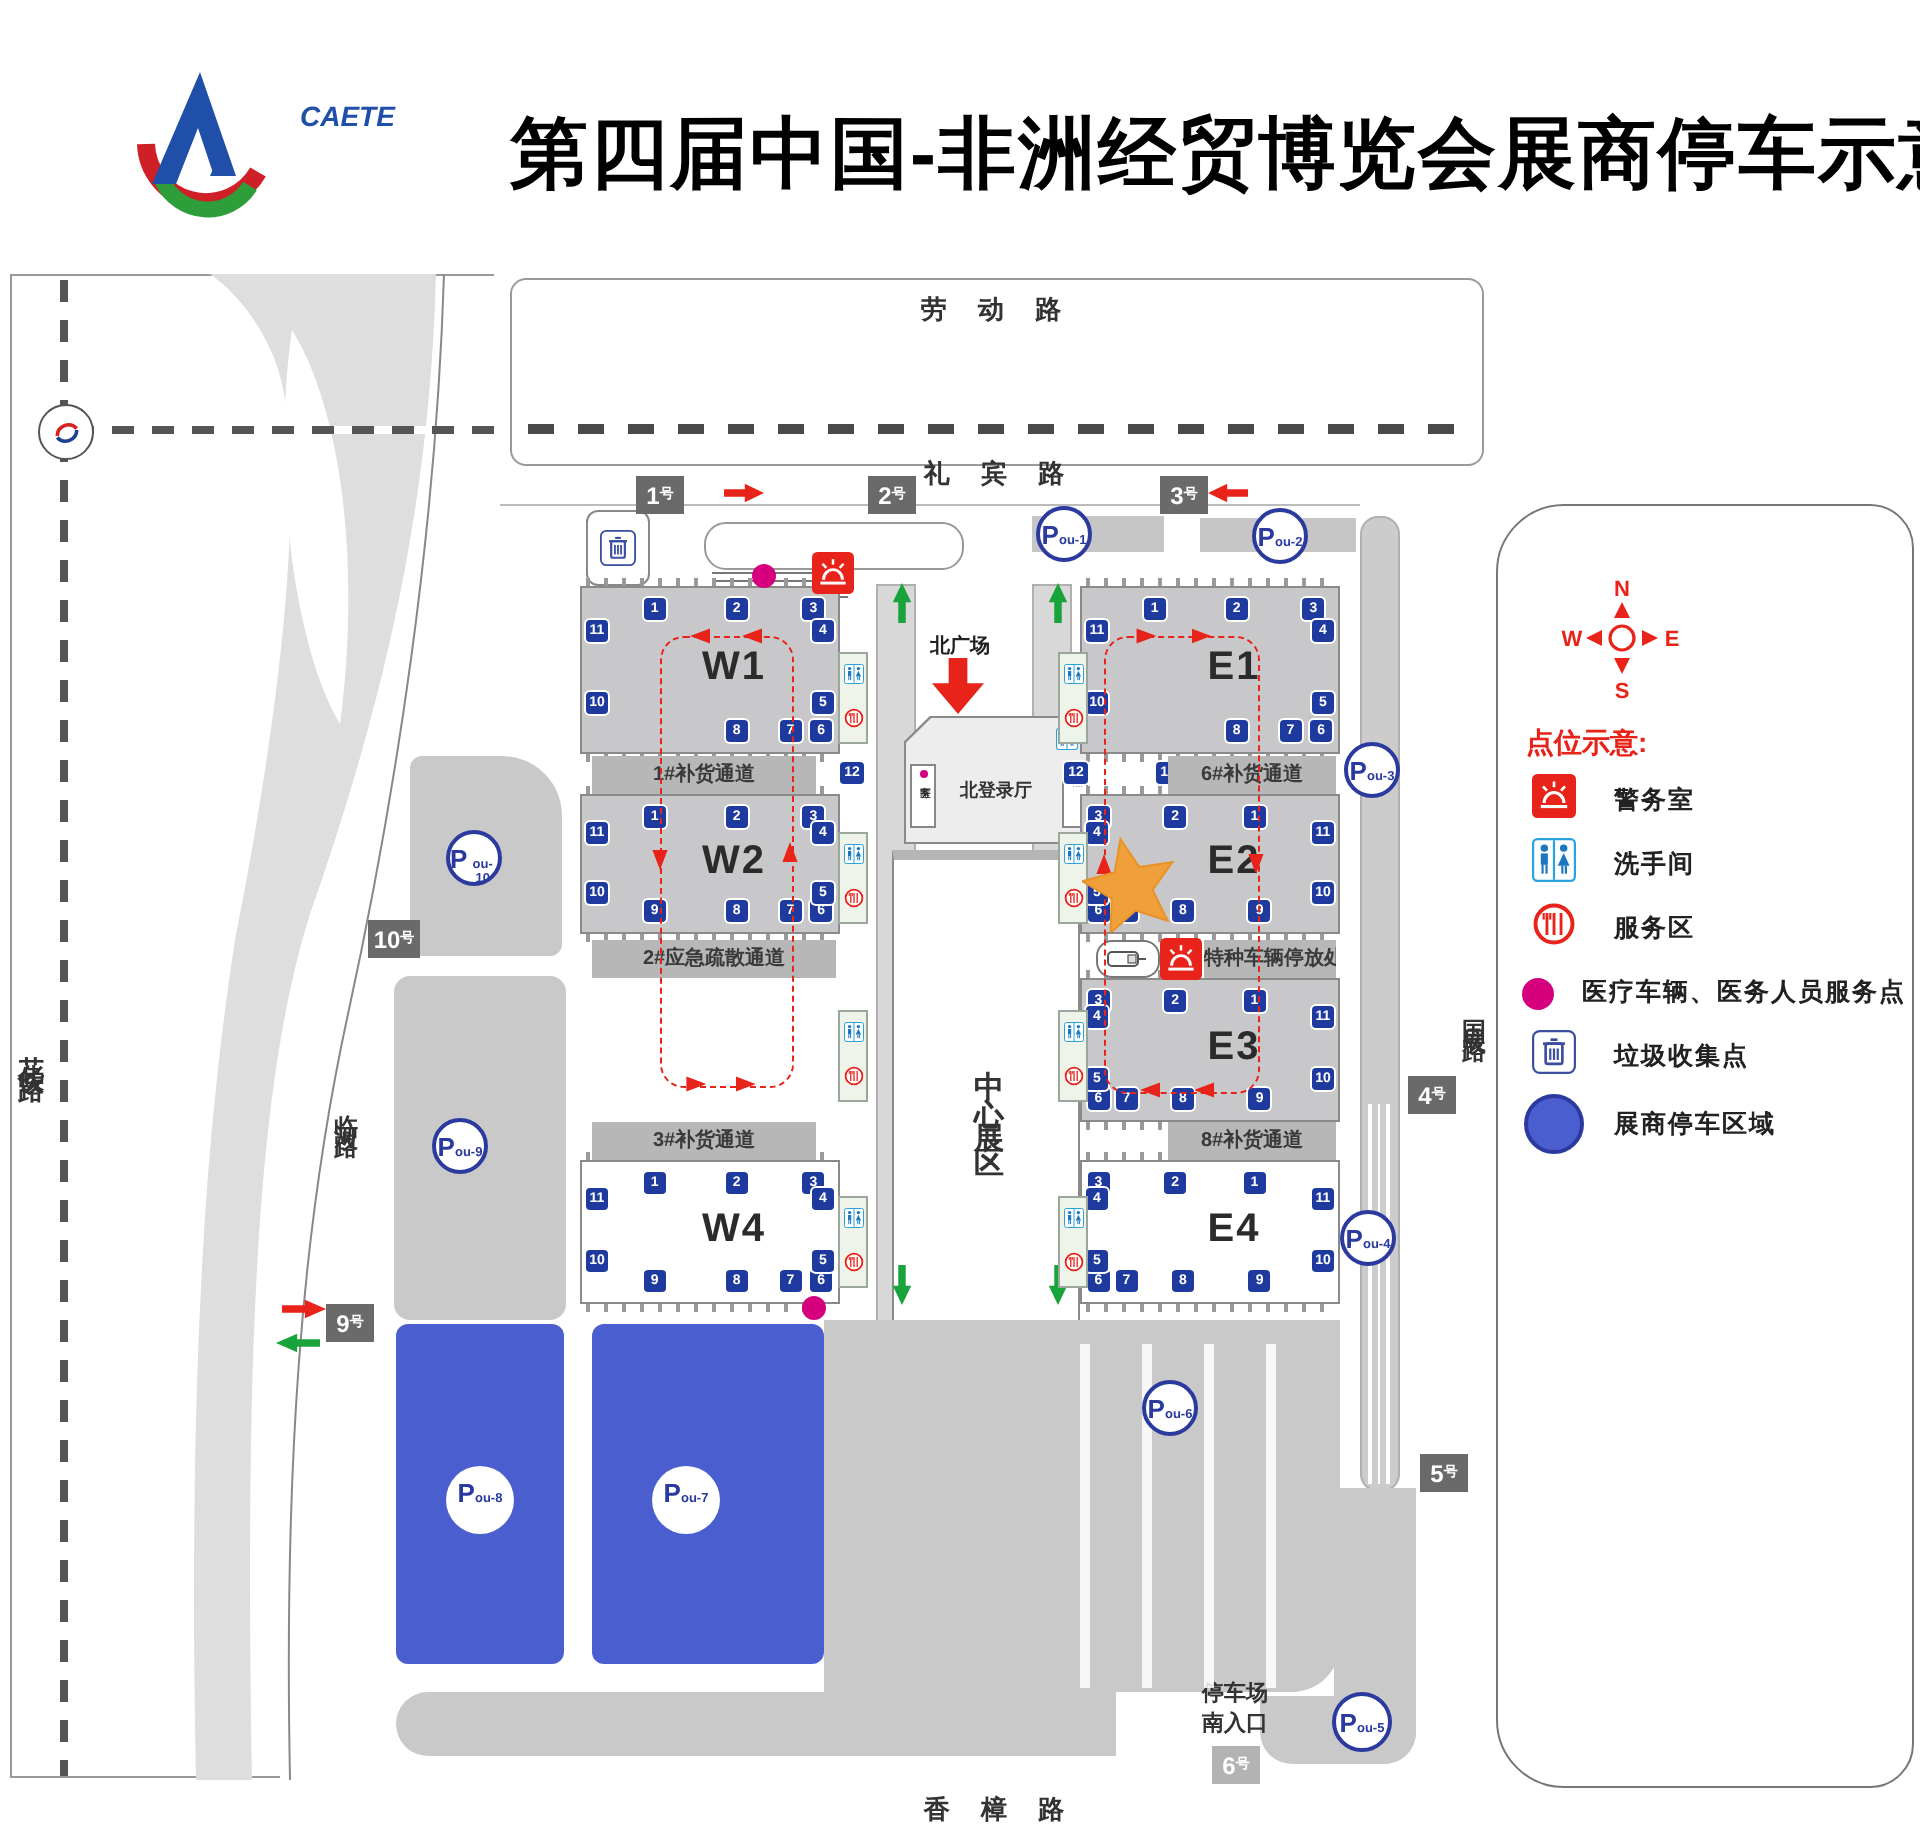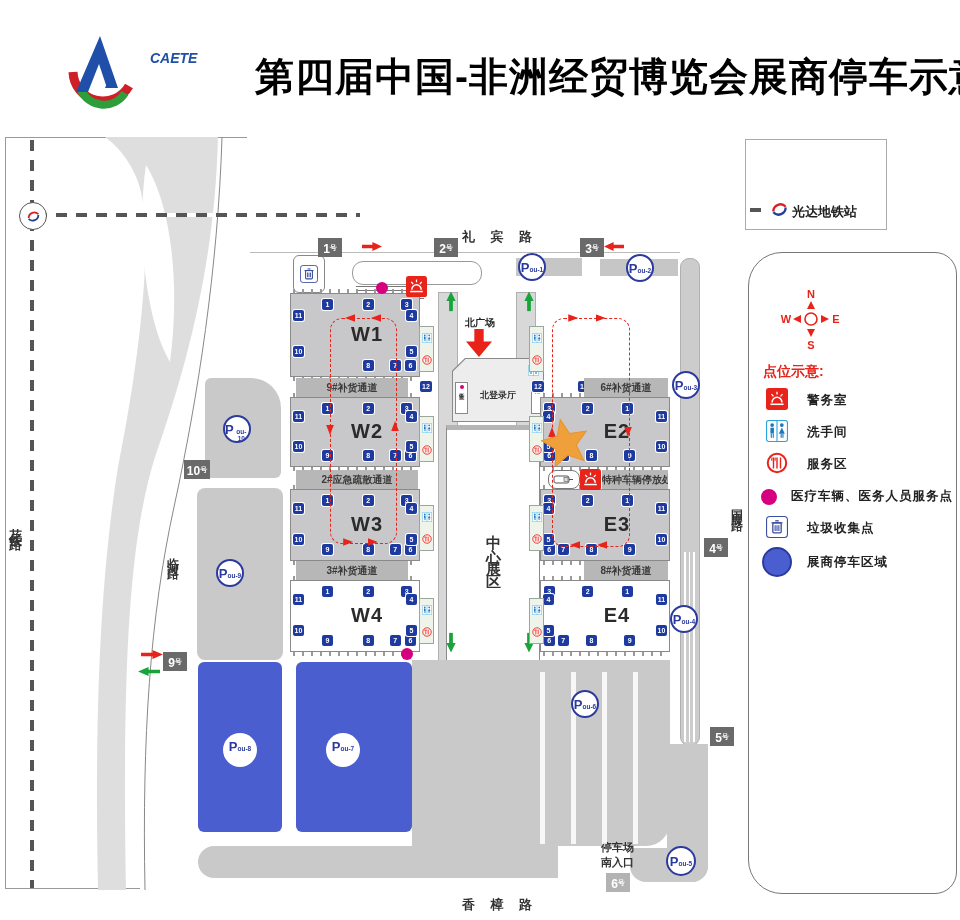--- a/index.html
+++ b/index.html
@@ -81,30 +81,26 @@
     <div class="abs dashv" style="left:30px;top:140px;width:4px;height:748px;"></div>
     <div class="abs dashh" style="left:36px;top:213px;width:324px;height:4px;"></div>
     <div class="abs" style="left:19px;top:202px;width:26px;height:26px;border:1.5px solid #555;border-radius:50%;background:#fff;display:flex;align-items:center;justify-content:center;">
       <svg width="15" height="15" viewBox="0 0 20 20">
         <path d="M3.5 12a7.5 7.5 0 0 1 13-5" fill="none" stroke="#d6231f" stroke-width="2.4"></path>
         <path d="M16.5 8a7.5 7.5 0 0 1-13 5" fill="none" stroke="#1d3f94" stroke-width="2.4"></path>
       </svg>
     </div>
     <div class="abs vtext" style="left:6px;top:518px;font-size:13px;letter-spacing:5px;">花侯路</div>
 
+    <div class="abs" style="left:255px;top:139px;width:485px;height:92px;background:#fff;border:1px solid #9a9a9a;border-radius:8px;">
+      <div class="abs roadlbl" style="left:0;right:0;top:6px;text-align:center;">劳 动 路</div>
+      <div class="abs" style="left:8px;right:8px;top:72px;height:5px;background:repeating-linear-gradient(90deg,#4a4a4a 0 13px,transparent 13px 25px);"></div>
+    </div>
     <div class="abs roadlbl" style="left:420px;top:228px;width:160px;text-align:center;">礼 宾 路</div>
 
-    <div class="abs" style="left:745px;top:139px;width:140px;height:89px;border:1px solid #aaa;background:#fff;">
-      <div class="abs dashh" style="left:4px;top:68px;width:16px;height:4px;"></div>
-      <svg class="abs" style="left:24px;top:60px;" width="19" height="19" viewBox="0 0 20 20">
-        <path d="M3.5 12a7.5 7.5 0 0 1 13-5" fill="none" stroke="#d6231f" stroke-width="2.4"></path>
-        <path d="M16.5 8a7.5 7.5 0 0 1-13 5" fill="none" stroke="#1d3f94" stroke-width="2.4"></path>
-      </svg>
-      <div class="abs" style="left:46px;top:63px;font-size:13px;font-weight:bold;color:#222;">光达地铁站</div>
-    </div>
 
     <div class="abs line" style="left:250px;top:252px;width:430px;height:1px;background:#bbb;"></div>
     <div class="abs" id="trash-topleft" style="left:293px;top:255px;width:30px;height:36px;border:1px solid #888;border-radius:6px;background:#fff;display:flex;align-items:center;justify-content:center;">
         <svg width="18" height="18" viewBox="0 0 20 20">
           <rect x="0.5" y="0.5" width="19" height="19" rx="3" fill="#fff" stroke="#3b4ea0"></rect>
           <line x1="5" y1="6.2" x2="15" y2="6.2" stroke="#3b4ea0" stroke-width="1.2"></line>
           <line x1="8.4" y1="4.4" x2="11.6" y2="4.4" stroke="#3b4ea0" stroke-width="1.2"></line>
           <rect x="6.2" y="6.2" width="7.6" height="9.2" rx="1" fill="none" stroke="#3b4ea0" stroke-width="1.2"></rect>
           <line x1="8.3" y1="8.4" x2="8.3" y2="13.6" stroke="#3b4ea0"></line>
           <line x1="10" y1="8.4" x2="10" y2="13.6" stroke="#3b4ea0"></line>
@@ -291,52 +287,51 @@
         <div class="dock" style="left: 110.2px; top: 5px;">3</div>
         <div class="dock" style="left: 30.84px; top: 52px;">9</div>
         <div class="dock" style="left: 71.8px; top: 52px;">8</div>
         <div class="dock" style="left: 98.68px; top: 52px;">7</div>
         <div class="dock" style="left: 114.04px; top: 52px;">6</div>
         <div class="dock" style="left: 2px; top: 12.68px;">11</div>
         <div class="dock" style="left: 2px; top: 42.6px;">10</div>
         <div class="dock" style="left: 115px; top: 12.68px;">4</div>
         <div class="dock" style="left: 115px; top: 42.6px;">5</div>
       </div>
-      <div class="abs hall" style="left: 290px; top: 489px; width: 128px; height: 70px; background: rgb(200, 200, 202);">
-        <div class="teeth" style="top:-5px"></div>
-        <div class="teeth" style="bottom:-5px"></div>
-        <div class="hlabel">W3</div>
-        <div class="dock" style="left: 30.84px; top: 5px;">1</div>
-        <div class="dock" style="left: 71.8px; top: 5px;">2</div>
-        <div class="dock" style="left: 110.2px; top: 5px;">3</div>
-        <div class="dock" style="left: 30.84px; top: 54px;">9</div>
-        <div class="dock" style="left: 71.8px; top: 54px;">8</div>
-        <div class="dock" style="left: 98.68px; top: 54px;">7</div>
-        <div class="dock" style="left: 114.04px; top: 54px;">6</div>
-        <div class="dock" style="left: 2px; top: 13.2px;">11</div>
-        <div class="dock" style="left: 2px; top: 44px;">10</div>
-        <div class="dock" style="left: 115px; top: 13.2px;">4</div>
-        <div class="dock" style="left: 115px; top: 44px;">5</div>
-      </div>
       <div class="abs hall" style="left: 290px; top: 580px; width: 128px; height: 70px; background: rgb(255, 255, 255);">
         <div class="teeth" style="top:-5px"></div>
         <div class="teeth" style="bottom:-5px"></div>
         <div class="hlabel">W4</div>
         <div class="dock" style="left: 30.84px; top: 5px;">1</div>
         <div class="dock" style="left: 71.8px; top: 5px;">2</div>
         <div class="dock" style="left: 110.2px; top: 5px;">3</div>
         <div class="dock" style="left: 30.84px; top: 54px;">9</div>
         <div class="dock" style="left: 71.8px; top: 54px;">8</div>
         <div class="dock" style="left: 98.68px; top: 54px;">7</div>
         <div class="dock" style="left: 114.04px; top: 54px;">6</div>
         <div class="dock" style="left: 2px; top: 13.2px;">11</div>
         <div class="dock" style="left: 2px; top: 44px;">10</div>
         <div class="dock" style="left: 115px; top: 13.2px;">4</div>
         <div class="dock" style="left: 115px; top: 44px;">5</div>
       </div>
+      <div class="abs hall" style="left: 540px; top: 293px; width: 128px; height: 82px; background: rgb(200, 200, 202);">
+        <div class="teeth" style="top:-5px"></div>
+        <div class="teeth" style="bottom:-5px"></div>
+        <div class="hlabel">E1</div>
+        <div class="dock" style="left: 30.84px; top: 5px;">1</div>
+        <div class="dock" style="left: 71.8px; top: 5px;">2</div>
+        <div class="dock" style="left: 110.2px; top: 5px;">3</div>
+        <div class="dock" style="left: 71.8px; top: 66px;">8</div>
+        <div class="dock" style="left: 98.68px; top: 66px;">7</div>
+        <div class="dock" style="left: 114.04px; top: 66px;">6</div>
+        <div class="dock" style="left: 2px; top: 16.32px;">11</div>
+        <div class="dock" style="left: 2px; top: 52.4px;">10</div>
+        <div class="dock" style="left: 115px; top: 16.32px;">4</div>
+        <div class="dock" style="left: 115px; top: 52.4px;">5</div>
+      </div>
       <div class="abs hall" style="left: 540px; top: 397px; width: 128px; height: 68px; background: rgb(200, 200, 202);">
         <div class="teeth" style="top:-5px"></div>
         <div class="teeth" style="bottom:-5px"></div>
         <div class="hlabel">E2</div>
         <div class="dock" style="left: 2.68px; top: 5px;">3</div>
         <div class="dock" style="left: 41.08px; top: 5px;">2</div>
         <div class="dock" style="left: 80.76px; top: 5px;">1</div>
         <div class="dock" style="left: 2.68px; top: 52px;">6</div>
         <div class="dock" style="left: 16.76px; top: 52px;">7</div>
         <div class="dock" style="left: 44.92px; top: 52px;">8</div>
@@ -375,21 +370,21 @@
         <div class="dock" style="left: 83.32px; top: 54px;">9</div>
         <div class="dock" style="left: 2px; top: 13.2px;">4</div>
         <div class="dock" style="left: 2px; top: 44px;">5</div>
         <div class="dock" style="left: 115px; top: 13.2px;">11</div>
         <div class="dock" style="left: 115px; top: 44px;">10</div>
       </div>
       <div class="abs dock" style="left: 368px; top: 381px; width: 12px;">13</div>
       <div class="abs dock" style="left: 420px; top: 381px; width: 12px;">12</div>
       <div class="abs dock" style="left: 532px; top: 381px; width: 12px;">12</div>
       <div class="abs dock" style="left: 578px; top: 381px; width: 12px;">13</div>
-      <div class="abs chan" style="left: 296px; top: 378px; width: 112px; height: 19px; line-height: 19px;">9#补货通道</div>
+      <div class="abs chan" style="left: 296px; top: 378px; width: 112px; height: 19px; line-height: 19px;">1#补货通道</div>
       <div class="abs chan" style="left: 584px; top: 378px; width: 84px; height: 19px; line-height: 19px;">6#补货通道</div>
       <div class="abs chan" style="left: 296px; top: 470px; width: 122px; height: 19px; line-height: 19px;">2#应急疏散通道</div>
       <div class="abs chan" style="left: 296px; top: 561px; width: 112px; height: 19px; line-height: 19px;">3#补货通道</div>
       <div class="abs chan" style="left: 584px; top: 561px; width: 84px; height: 19px; line-height: 19px;">8#补货通道</div>
       <div class="abs chan" style="left: 602px; top: 470px; width: 66px; height: 19px; line-height: 19px;">特种车辆停放处</div>
       <div class="abs" style="left: 548px; top: 470px; width: 30px; height: 17px; border: 1px solid rgb(119, 119, 119); border-radius: 8px; background: rgb(255, 255, 255); display: flex; align-items: center; justify-content: center;">
         <svg width="22" height="11" viewBox="0 0 22 11">
           <rect x="1" y="2" width="15" height="7" rx="2" fill="#fff" stroke="#555"></rect>
           <rect x="11" y="3.5" width="4" height="4" fill="#ddd" stroke="#555" stroke-width="0.6"></rect>
           <line x1="16" y1="5.5" x2="20" y2="5.5" stroke="#555"></line>

